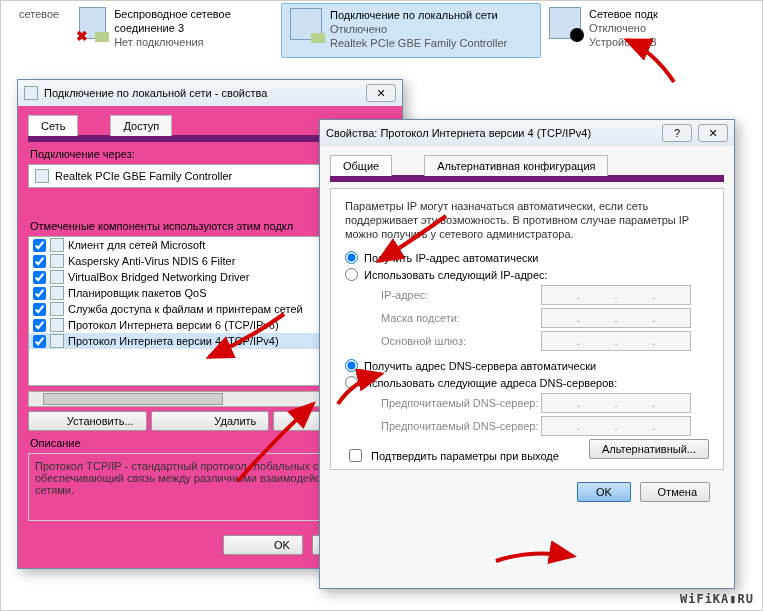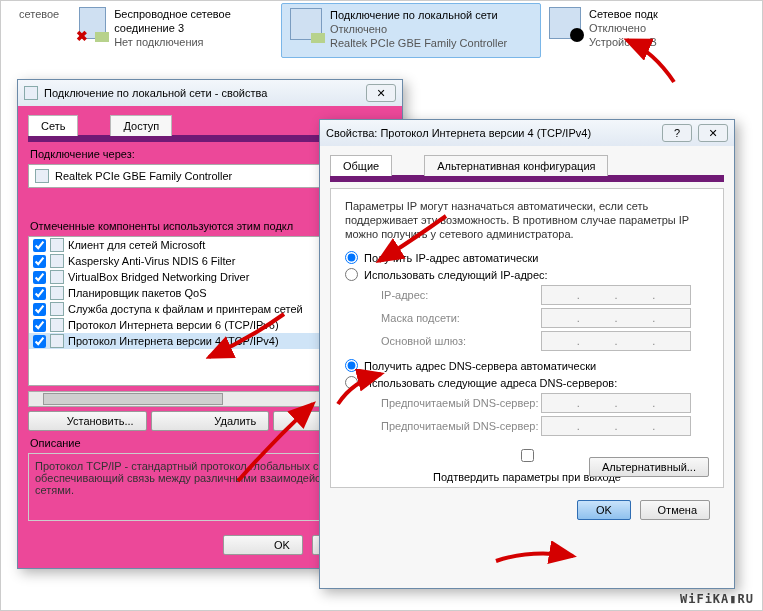--- a/index.html
+++ b/index.html
@@ -52,21 +52,21 @@
   #win2 { left:318px; top:110px; width:416px; height:470px; z-index:5; background:#f7f7f7;margin-top:8px;}
   .content-frame{ border:1px solid #c7c7c7; background:#fff; padding:10px 14px 14px 14px;}
   .hint{ color:#333; line-height:14px; margin-bottom:10px;}
   .radio-row{ display:flex; align-items:center; gap:6px; margin:4px 0;}
   .radio-row input{margin:0;}
   .field-grid{ margin:2px 0 8px 18px;}
   .field-row{ display:flex; align-items:center; margin:3px 0;justify-content:center;}
   .field-row label{ width:160px; color:#888;}
   .ip-input{ width:150px; border:1px solid #bbb; background:#f5f5f5; height:20px; display:flex; justify-content:space-evenly; align-items:center; color:#888;}
   .ip-input span{color:#888;}
-  .chkrow{display:flex; align-items:center; gap:6px; margin-top:10px;flex-direction:column;}
+  .chkrow{display:flex; align-items:center; gap:6px; margin-top:10px;}
   .advrow{text-align:right; margin-top:-22px;}
   .okrow2{ text-align:right; padding:12px 14px 0 0;}
   .ok-hl{ border:1px solid #2f6db3; background:linear-gradient(#c9e3fb,#8fc1ee); padding:3px 18px; border-radius:2px; cursor:pointer;}
 
   
   .arrow{ position:absolute; pointer-events:none; z-index:20;}
   .watermark{position:absolute; right:8px; bottom:4px; font-size:12px; font-weight:bold; color:#444; letter-spacing:1px; font-family:monospace;}
   .hscroll{height:16px; border:1px solid #aaa; background:#eaeaea; position:relative; margin-top:-1px;}
   .hscroll .thumb{position:absolute; top:1px; height:12px; background:#cfcfcf; border:1px solid #999;}
 </style>

